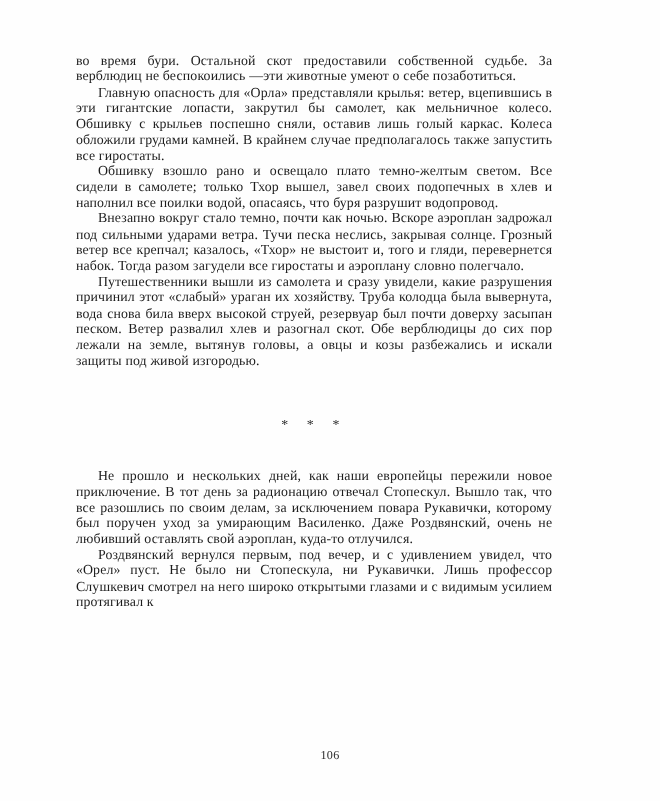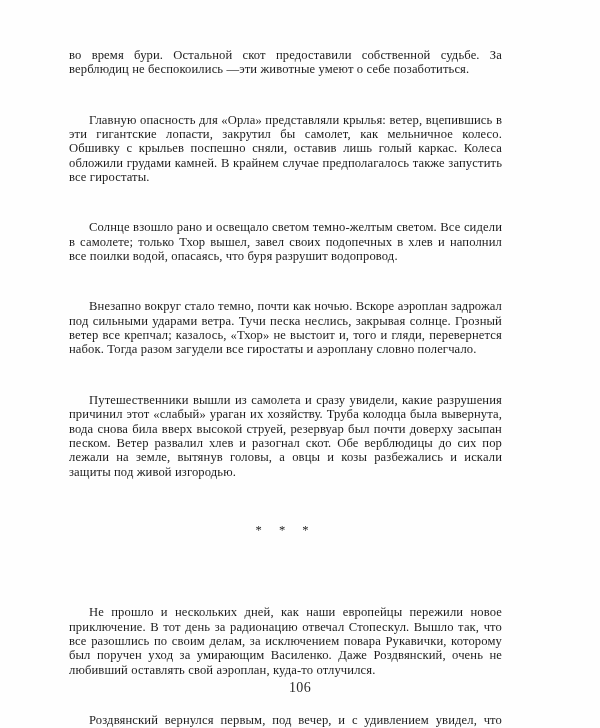--- a/index.html
+++ b/index.html
@@ -37,21 +37,20 @@
     font-size: 12.6px;
     line-height: 14.35px;
     letter-spacing: 0.01em;
     color: #1c1c1c;
     -webkit-font-smoothing: antialiased;
     hyphens: manual;
   }
 
   .para.indent {
     text-indent: 20px;
-    margin-top: 36px;
   }
 
   .para.noindent {
     text-indent: 0;
   }
 
   .scene-break {
     margin: 0;
     padding: 0;
     text-align: center;
@@ -66,40 +65,40 @@
   .post-break-gap {
     height: 32px;
   }
 
   .page-folio {
     position: absolute;
     left: 0;
     right: 0;
     top: 681px;
     text-align: center;
-    font-size: 14px;
+    font-size: 11px;
     line-height: 13px;
     color: #2a2a2a;
     font-family: "Liberation Serif", "DejaVu Serif", serif;
     letter-spacing: 0.02em;
   }
 </style>
 </head>
 <body>
 
 <div class="page-sheet"></div>
 
 <div class="page-body">
 
   <p class="para noindent">во время бури. Остальной скот предоставили собственной судьбе. За верблюдиц не беспокоились —эти животные умеют о себе позаботиться.</p>
 
   <p class="para indent">Главную опасность для «Орла» представляли крылья: ветер, вцепившись в эти гигантские лопасти, закрутил бы самолет, как мельничное колесо. Обшивку с крыльев поспешно сняли, оставив лишь голый каркас. Колеса обложили грудами камней. В крайнем случае предполагалось также запустить все гиростаты.</p>
 
 
-  <p class="para indent">Солнце взошло рано и освещало светом темно-желтым светом. Все сидели в самолете; только Тхор вышел, завел своих подопечных в хлев и наполнил все поилки водой, опасаясь, что буря разрушит водопровод.</p>
+  <p class="para indent">Обшивку взошло рано и освещало плато темно-желтым светом. Все сидели в самолете; только Тхор вышел, завел своих подопечных в хлев и наполнил все поилки водой, опасаясь, что буря разрушит водопровод.</p>
 
   <p class="para indent">Внезапно вокруг стало темно, почти как ночью. Вскоре аэроплан задрожал под сильными ударами ветра. Тучи песка неслись, закрывая солнце. Грозный ветер все крепчал; казалось, «Тхор» не выстоит и, того и гляди, перевернется набок. Тогда разом загудели все гиростаты и аэроплану словно полегчало.</p>
 
 
   <p class="para indent">Путешественники вышли из самолета и сразу увидели, какие разрушения причинил этот «слабый» ураган их хозяйству. Труба колодца была вывернута, вода снова била вверх высокой струей, резервуар был почти доверху засыпан песком. Ветер развалил хлев и разогнал скот. Обе верблюдицы до сих пор лежали на земле, вытянув головы, а овцы и козы разбежались и искали защиты под живой изгородью.</p>
 
 
   <div class="scene-break">*  *  *</div>
 
   <div class="post-break-gap"></div>

